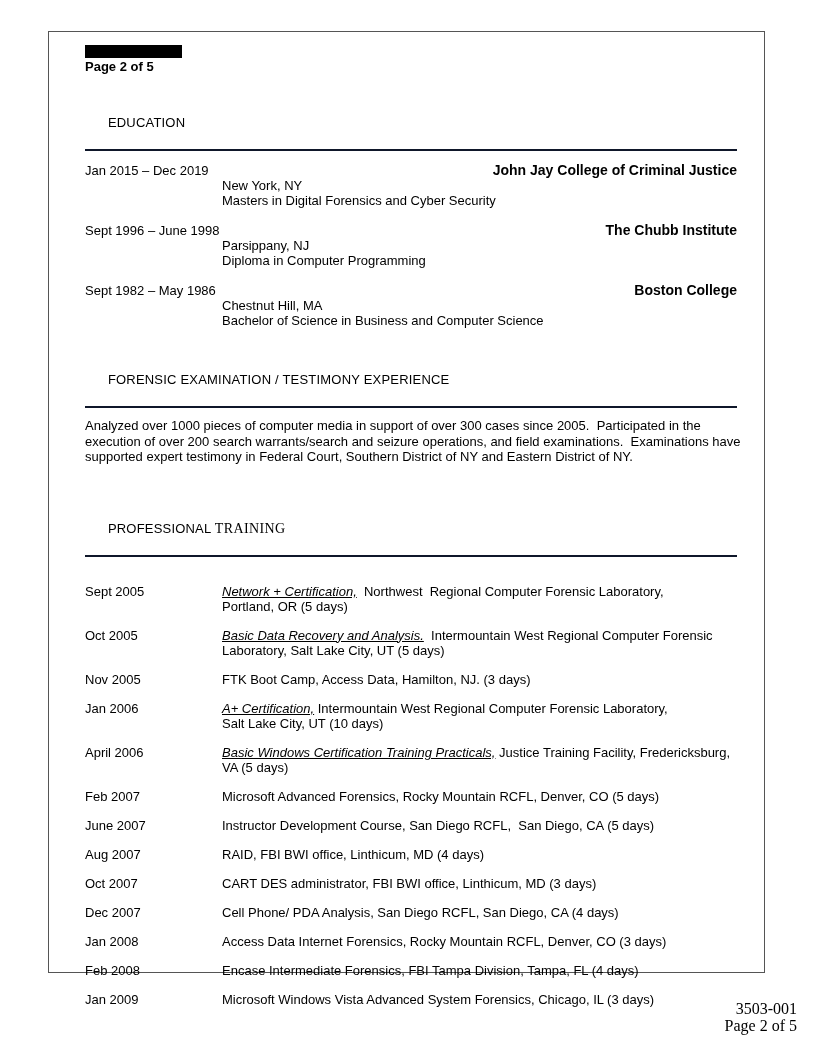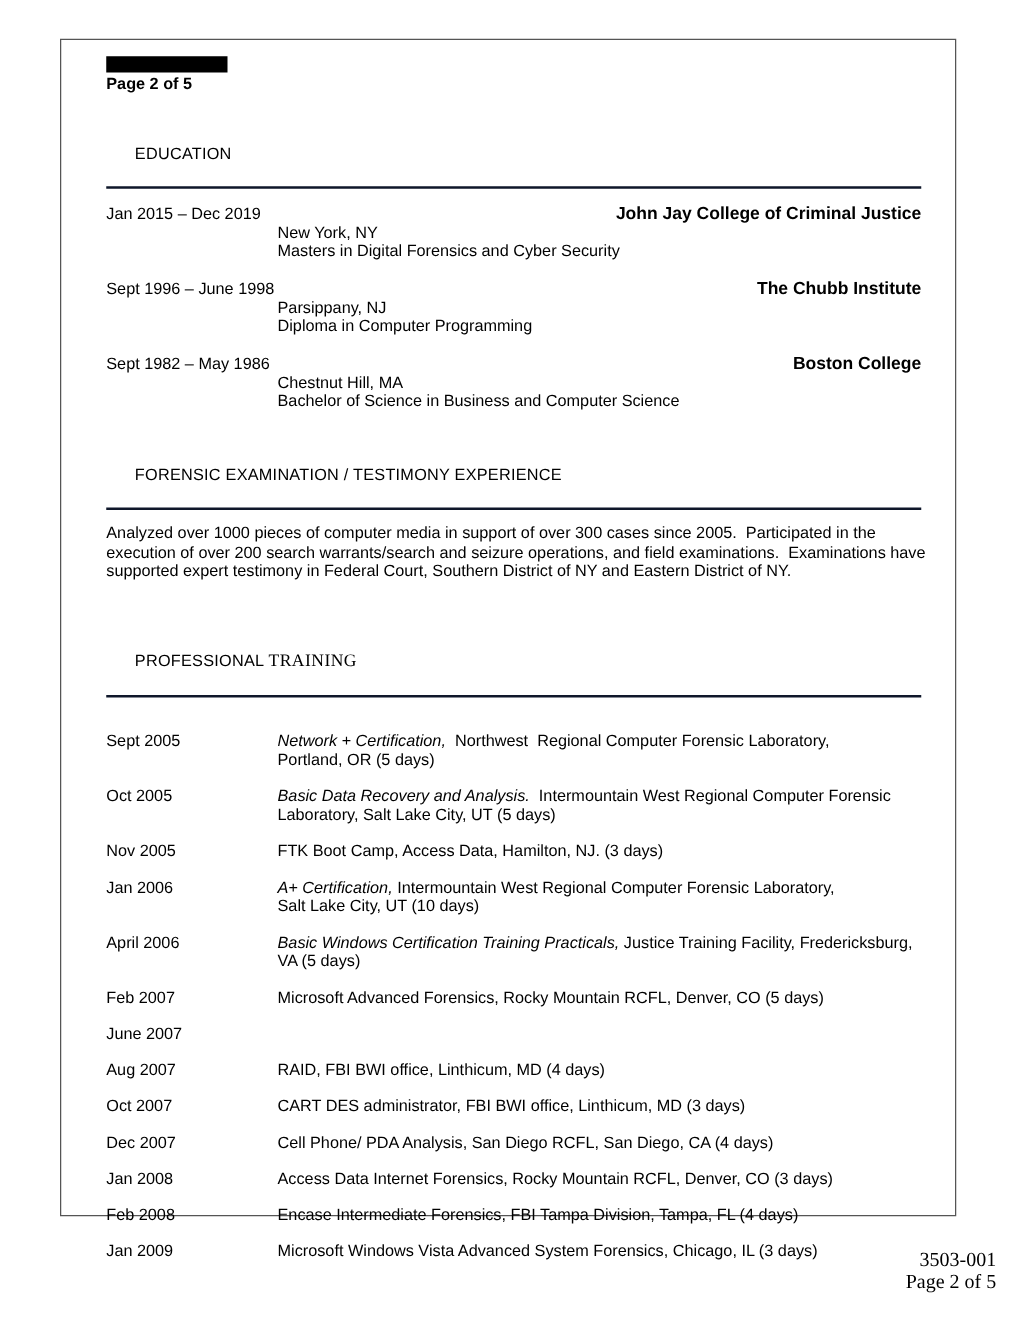--- a/index.html
+++ b/index.html
@@ -86,21 +86,21 @@
 
   .paragraph {
     margin-top: 10px;
     font-size: 13px;
     line-height: 15.5px;
   }
   .paragraph .desc-line { white-space: pre; }
 
   .training-entries { margin-top: 27px; }
   .training-entries .entry { margin-bottom: 14px; }
-  .italic { font-style: italic; }
+  .italic { font-style: italic; text-decoration: underline; }
 
   .footer {
     position: absolute;
     right: 19px;
     top: 1000px;
     text-align: right;
     font-family: "Liberation Serif", serif;
     font-size: 16px;
     line-height: 17px;
     color: #000;
@@ -193,20 +193,23 @@
           </div>
         </div>
         <div class="entry">
           <div class="date-col">Feb 2007</div>
           <div class="desc-col">
             <div class="desc-line"><span>Microsoft Advanced Forensics, Rocky Mountain RCFL, Denver, CO (5 days)</span></div>
           </div>
         </div>
         <div class="entry">
           <div class="date-col">June 2007</div>
+          <div class="desc-col">
+            <div class="desc-line"><span>Instructor Development Course, San Diego RCFL,  San Diego, CA (5 days)</span></div>
+          </div>
         </div>
         <div class="entry">
           <div class="date-col">Aug 2007</div>
           <div class="desc-col">
             <div class="desc-line"><span>RAID, FBI BWI office, Linthicum, MD (4 days)</span></div>
           </div>
         </div>
         <div class="entry">
           <div class="date-col">Oct 2007</div>
           <div class="desc-col">

